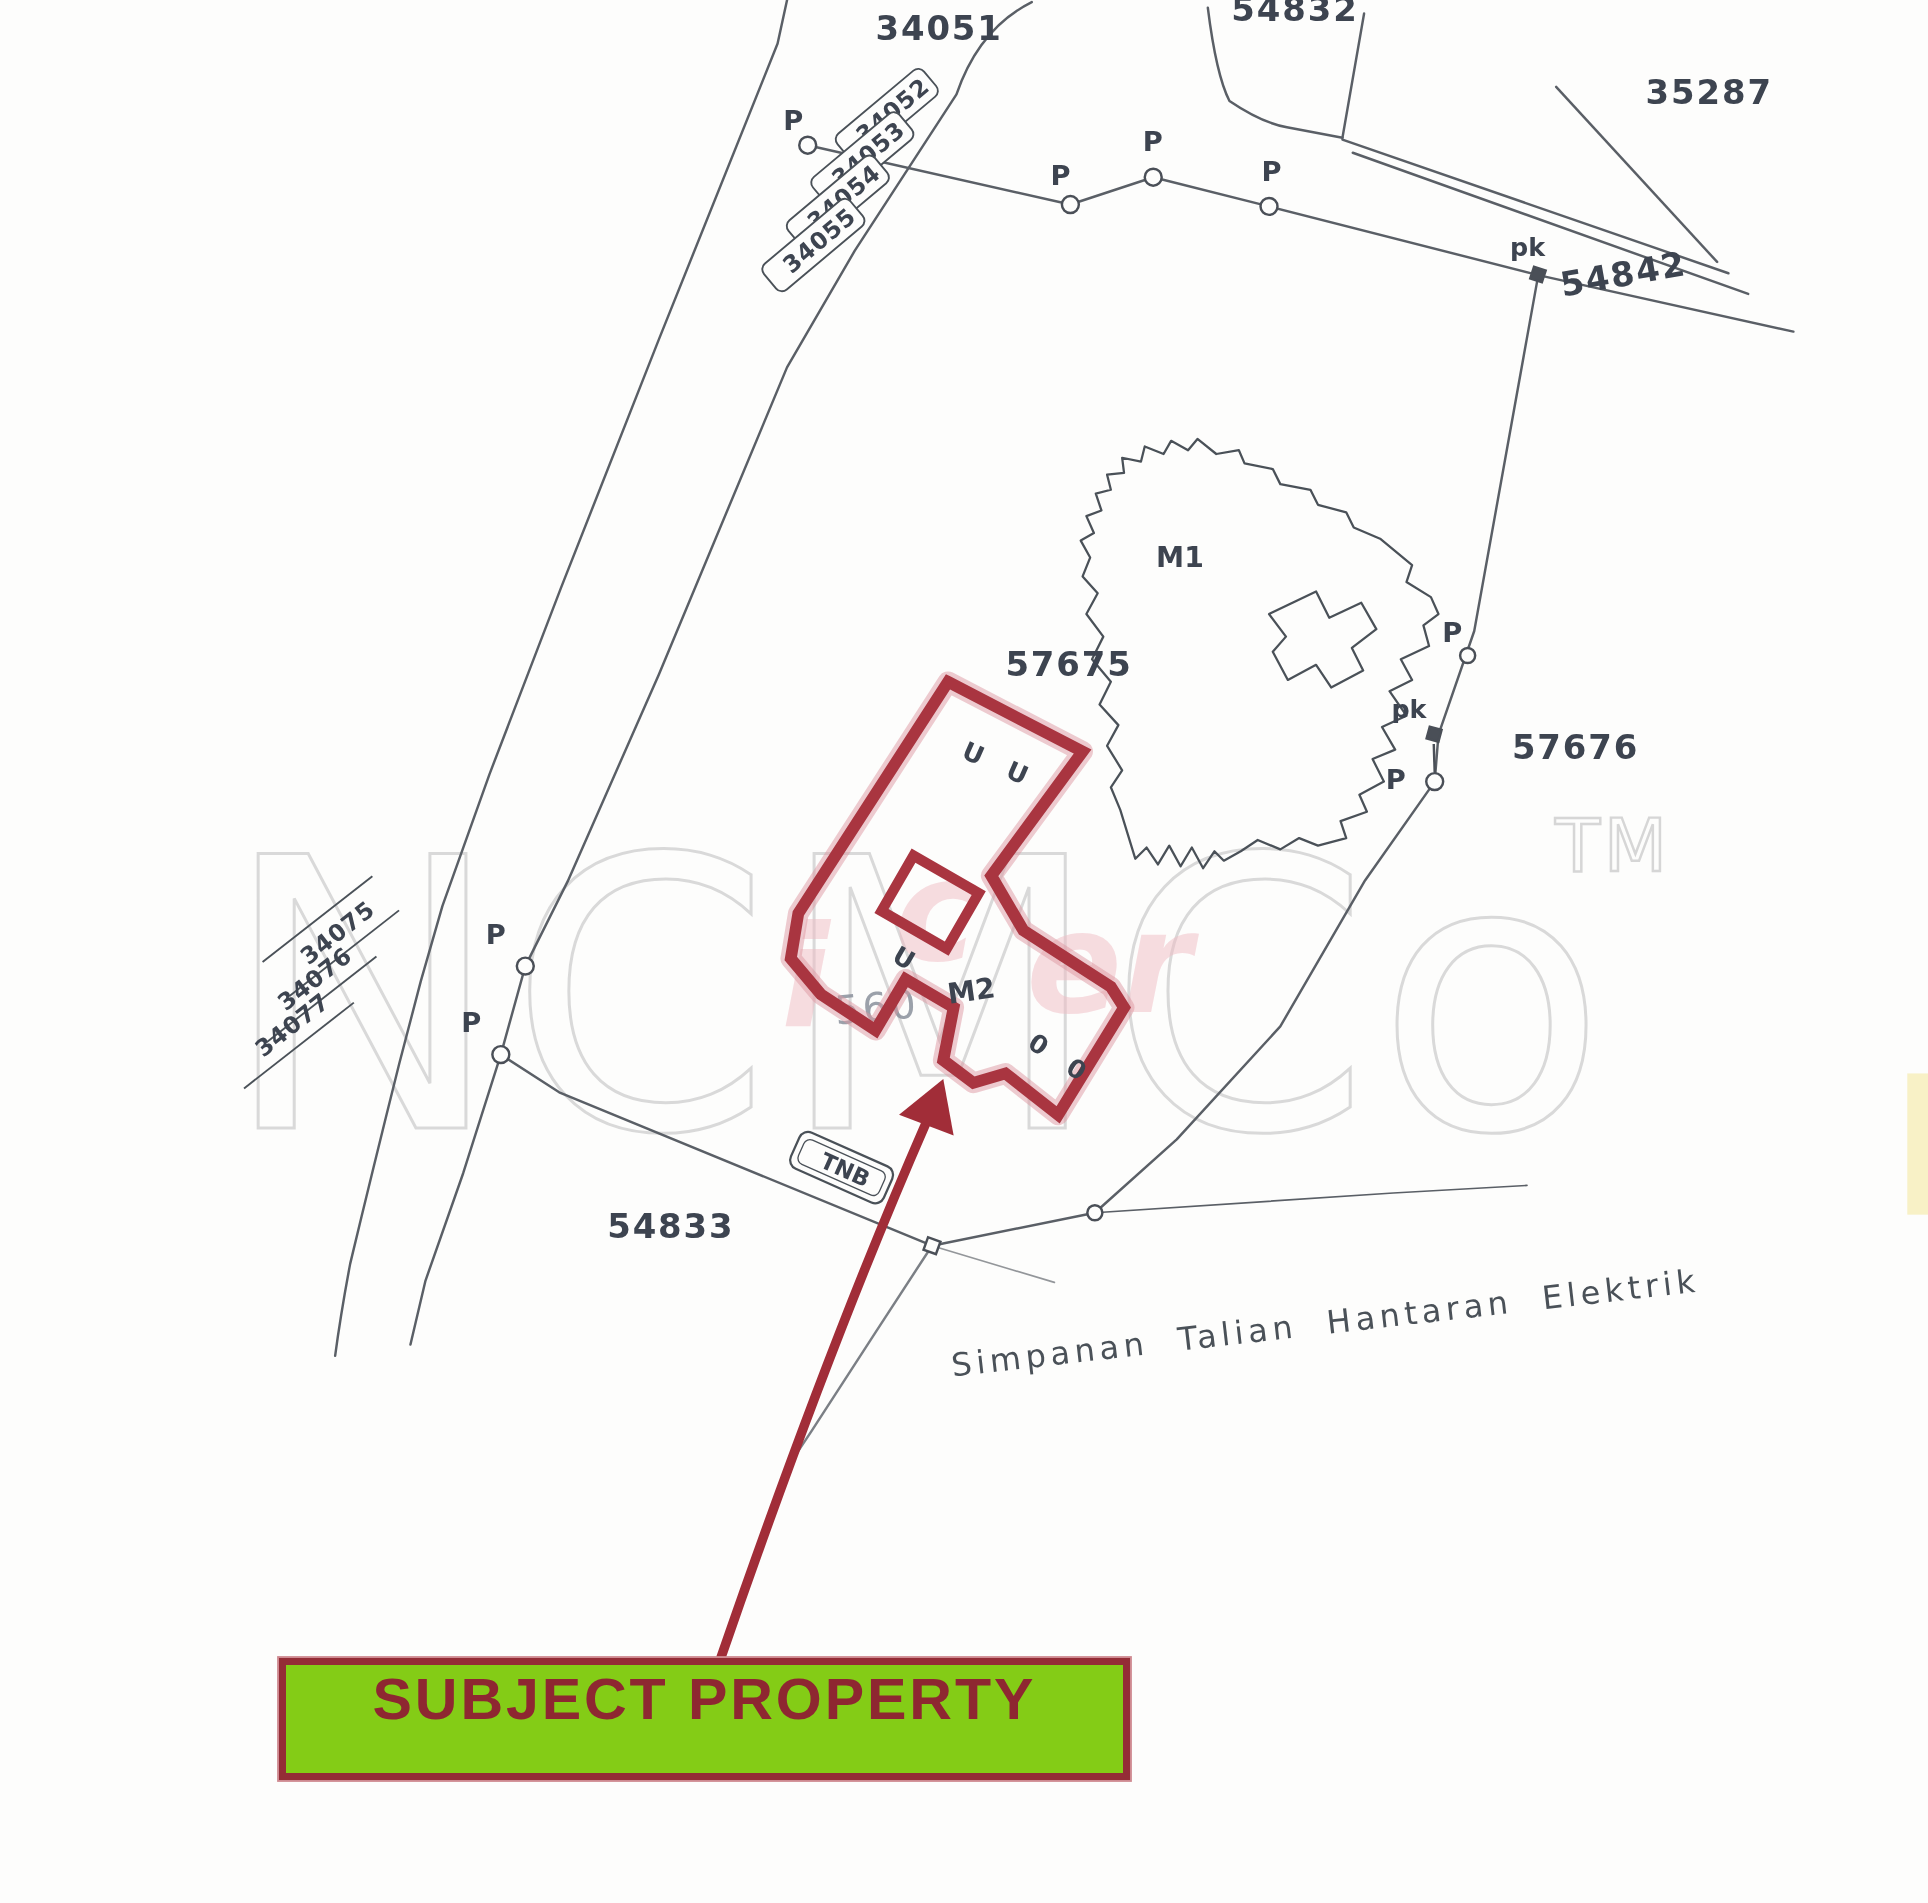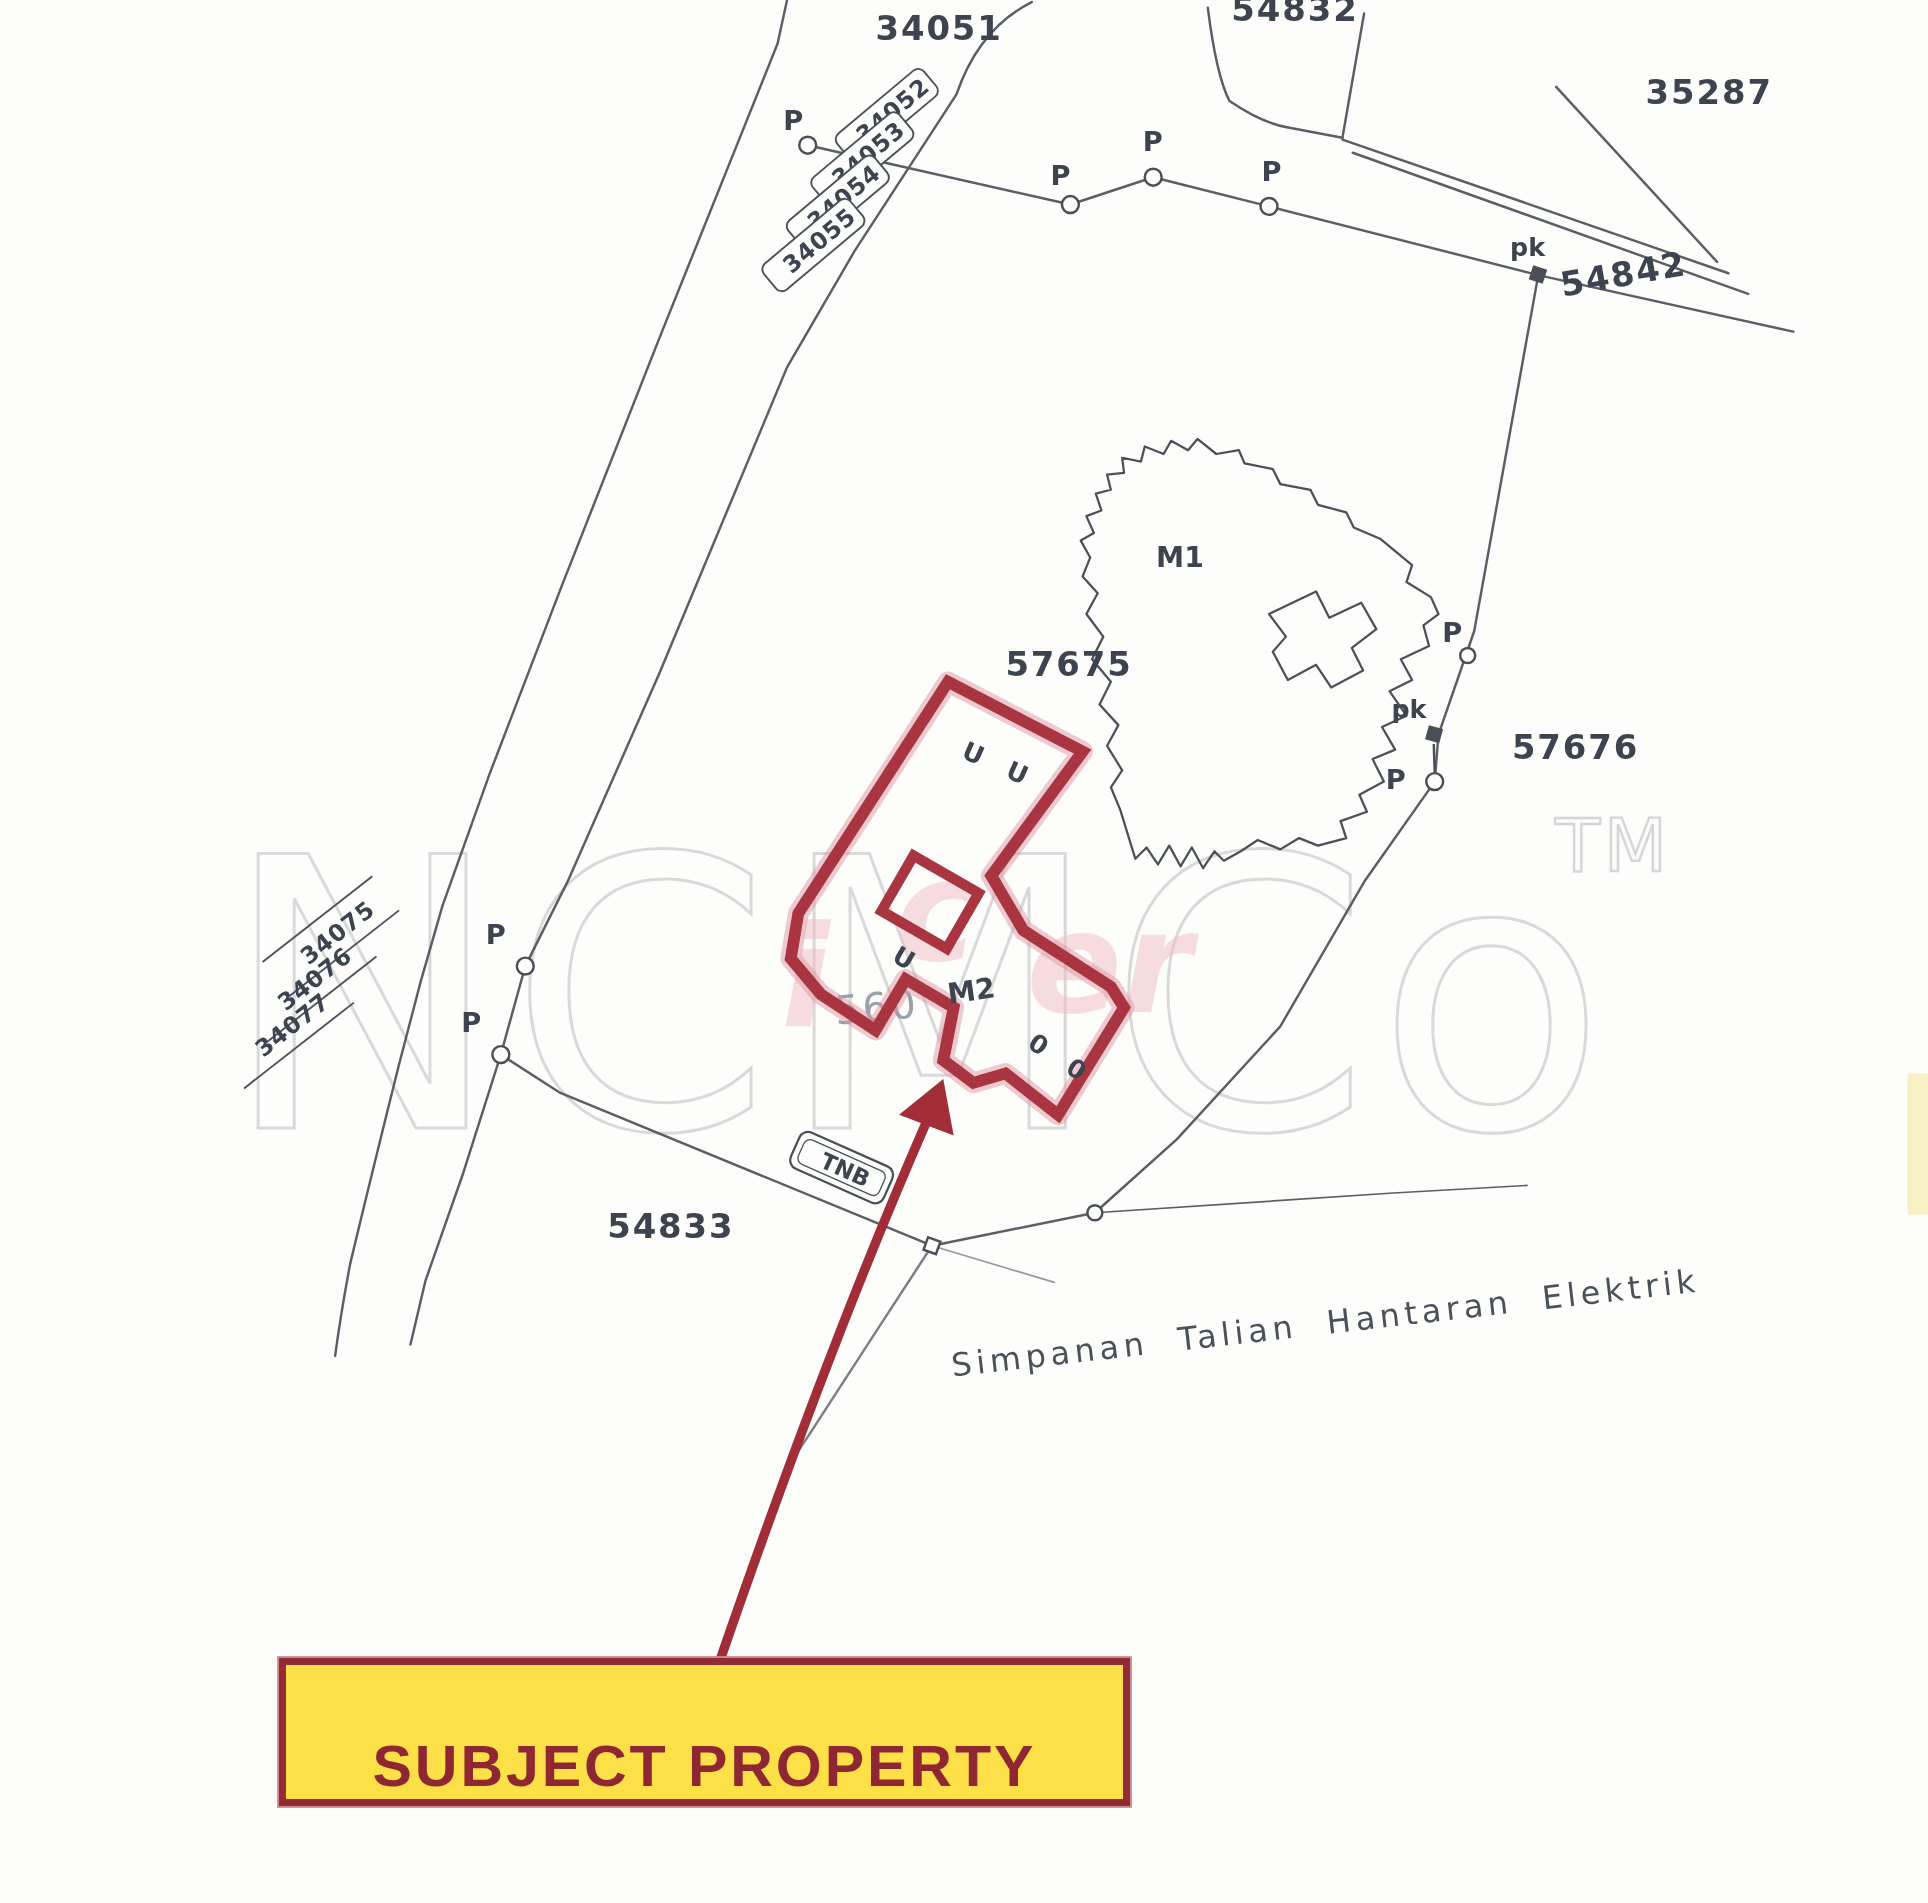--- a/index.html
+++ b/index.html
@@ -17,24 +17,24 @@
   .pmark{font-size:29px;font-weight:bold;}
   .pkmark{font-size:27px;font-weight:bold;}
   .bldg-lbl{font-size:30px;font-weight:bold;}
   .unitmark{font-size:27px;font-weight:bold;letter-spacing:10px;}
   .wm-big{font-size:400px;fill:#ffffff;fill-opacity:0;stroke:#d9d9d9;stroke-width:3.2px;letter-spacing:6px;}
   .wm-tm{font-size:78px;fill:none;stroke:#d6d6d6;stroke-width:2.6px;letter-spacing:4px;}
   .wm-pink{font-size:150px;font-weight:bold;font-style:italic;fill:#f0bcc4;opacity:.5;}
   .wm-num{font-size:42px;fill:#8b919c;opacity:.85;letter-spacing:3px;}
   .note{font-size:34px;letter-spacing:5px;word-spacing:16px;fill:#4a5158;}
   .callout-box{
-    position:absolute;left:279px;top:1658px;width:851px;height:148px;
-    background:#fde047;border:7.5px solid #942c36;box-sizing:border-box;
+    position:absolute;left:279px;top:1658px;width:851px;height:122px;
+    background:#84cc16;border:7.5px solid #942c36;box-sizing:border-box;
     box-shadow:0 0 0 1.9px #cf8a91;
-    display:flex;align-items:flex-end;justify-content:center;
+    display:flex;align-items:flex-start;justify-content:center;
   }
   .callout-box span{
     color:#8e2731;font-size:58px;font-weight:bold;letter-spacing:2.8px;
     font-family:"Liberation Sans","DejaVu Sans",sans-serif;
     transform:scaleX(1.02);white-space:nowrap;
   }
 </style>
 </head>
 <body>
 

